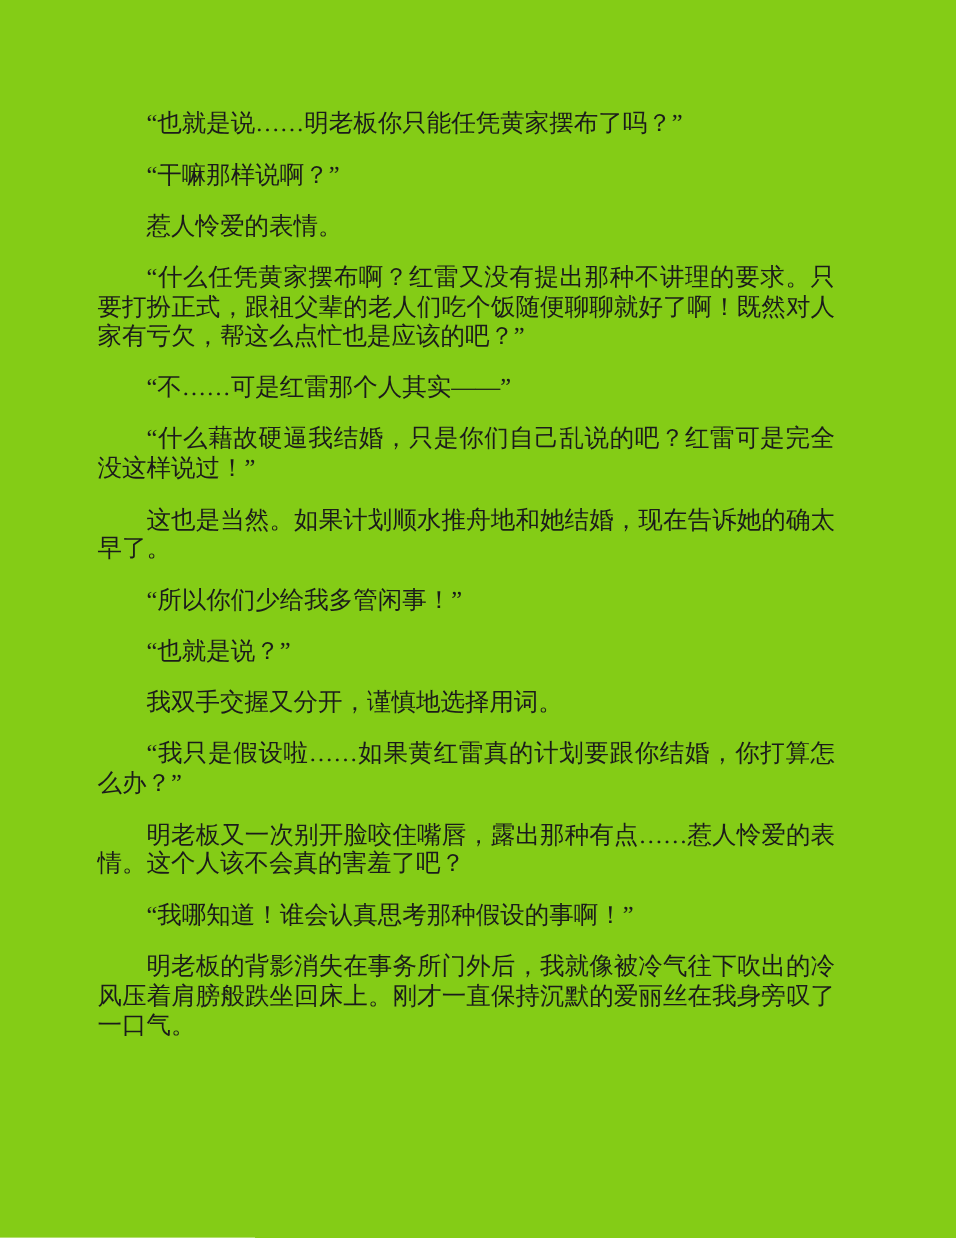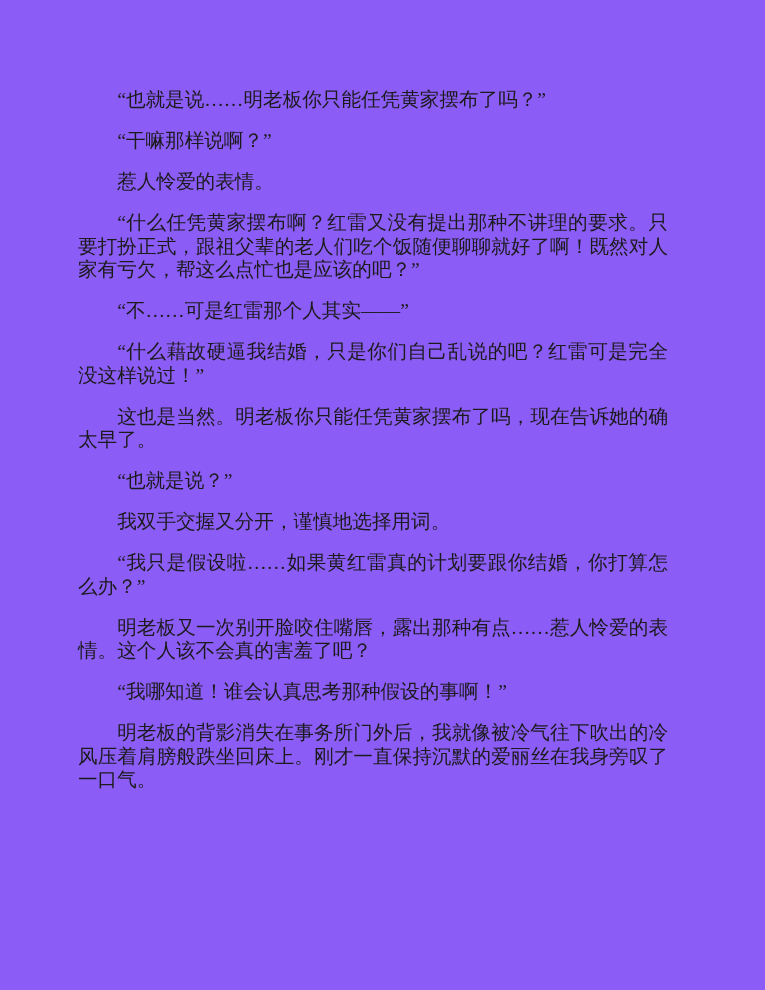--- a/index.html
+++ b/index.html
@@ -12,21 +12,21 @@
     height: 990px;
     background: #ffffff;
     overflow: hidden;
     font-family: "Liberation Serif", "DejaVu Serif", serif;
   }
   .page {
     box-sizing: border-box;
     width: 765px;
     height: 990px;
     padding: 88px 70px 0 78px; 
-    background: #8b5cf6;
+    background: #84cc16;
   }
   .text-block {
     width: 590px;
   }
   .para {
     margin: 0 0 17.5px 0;
     padding: 0;
     font-size: 19.6px;
     line-height: 23.5px;
     color: #1b1b1b;
@@ -40,21 +40,22 @@
 <body>
 
 <div class="page">
   <div class="text-block">
     <p class="para">“也就是说……明老板你只能任凭黄家摆布了吗？”</p>
     <p class="para">“干嘛那样说啊？”</p>
     <p class="para">惹人怜爱的表情。</p>
     <p class="para">“什么任凭黄家摆布啊？红雷又没有提出那种不讲理的要求。只要打扮正式，跟祖父辈的老人们吃个饭随便聊聊就好了啊！既然对人家有亏欠，帮这么点忙也是应该的吧？”</p>
     <p class="para">“不……可是红雷那个人其实——”</p>
     <p class="para">“什么藉故硬逼我结婚，只是你们自己乱说的吧？红雷可是完全没这样说过！”</p>
-    <p class="para">这也是当然。明老板你只能任凭黄家摆布了吗，现在告诉她的确太早了。</p>
+    <p class="para">这也是当然。如果计划顺水推舟地和她结婚，现在告诉她的确太早了。</p>
+    <p class="para">“所以你们少给我多管闲事！”</p>
     <p class="para">“也就是说？”</p>
     <p class="para">我双手交握又分开，谨慎地选择用词。</p>
     <p class="para">“我只是假设啦……如果黄红雷真的计划要跟你结婚，你打算怎么办？”</p>
     <p class="para">明老板又一次别开脸咬住嘴唇，露出那种有点……惹人怜爱的表情。这个人该不会真的害羞了吧？</p>
     <p class="para">“我哪知道！谁会认真思考那种假设的事啊！”</p>
     <p class="para">明老板的背影消失在事务所门外后，我就像被冷气往下吹出的冷风压着肩膀般跌坐回床上。刚才一直保持沉默的爱丽丝在我身旁叹了一口气。</p>
   </div>
 </div>
 
 </body></html>

